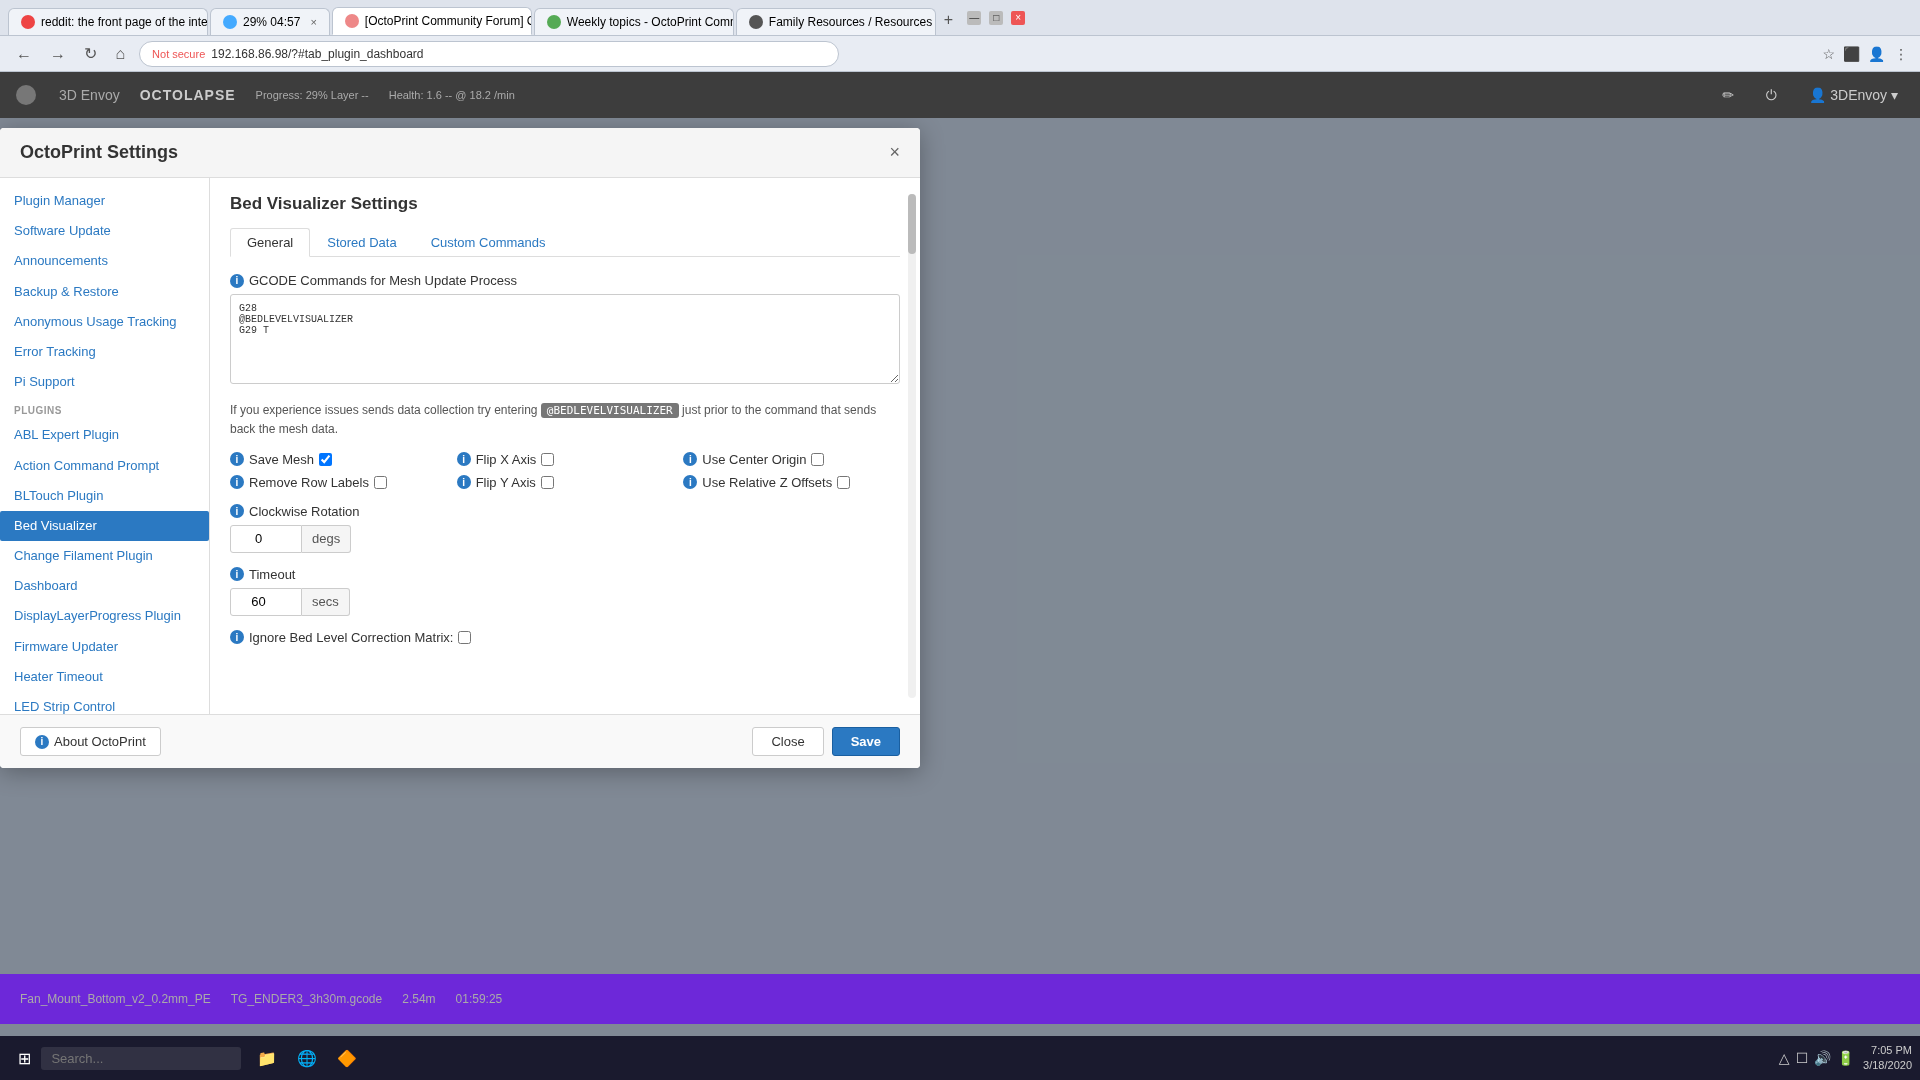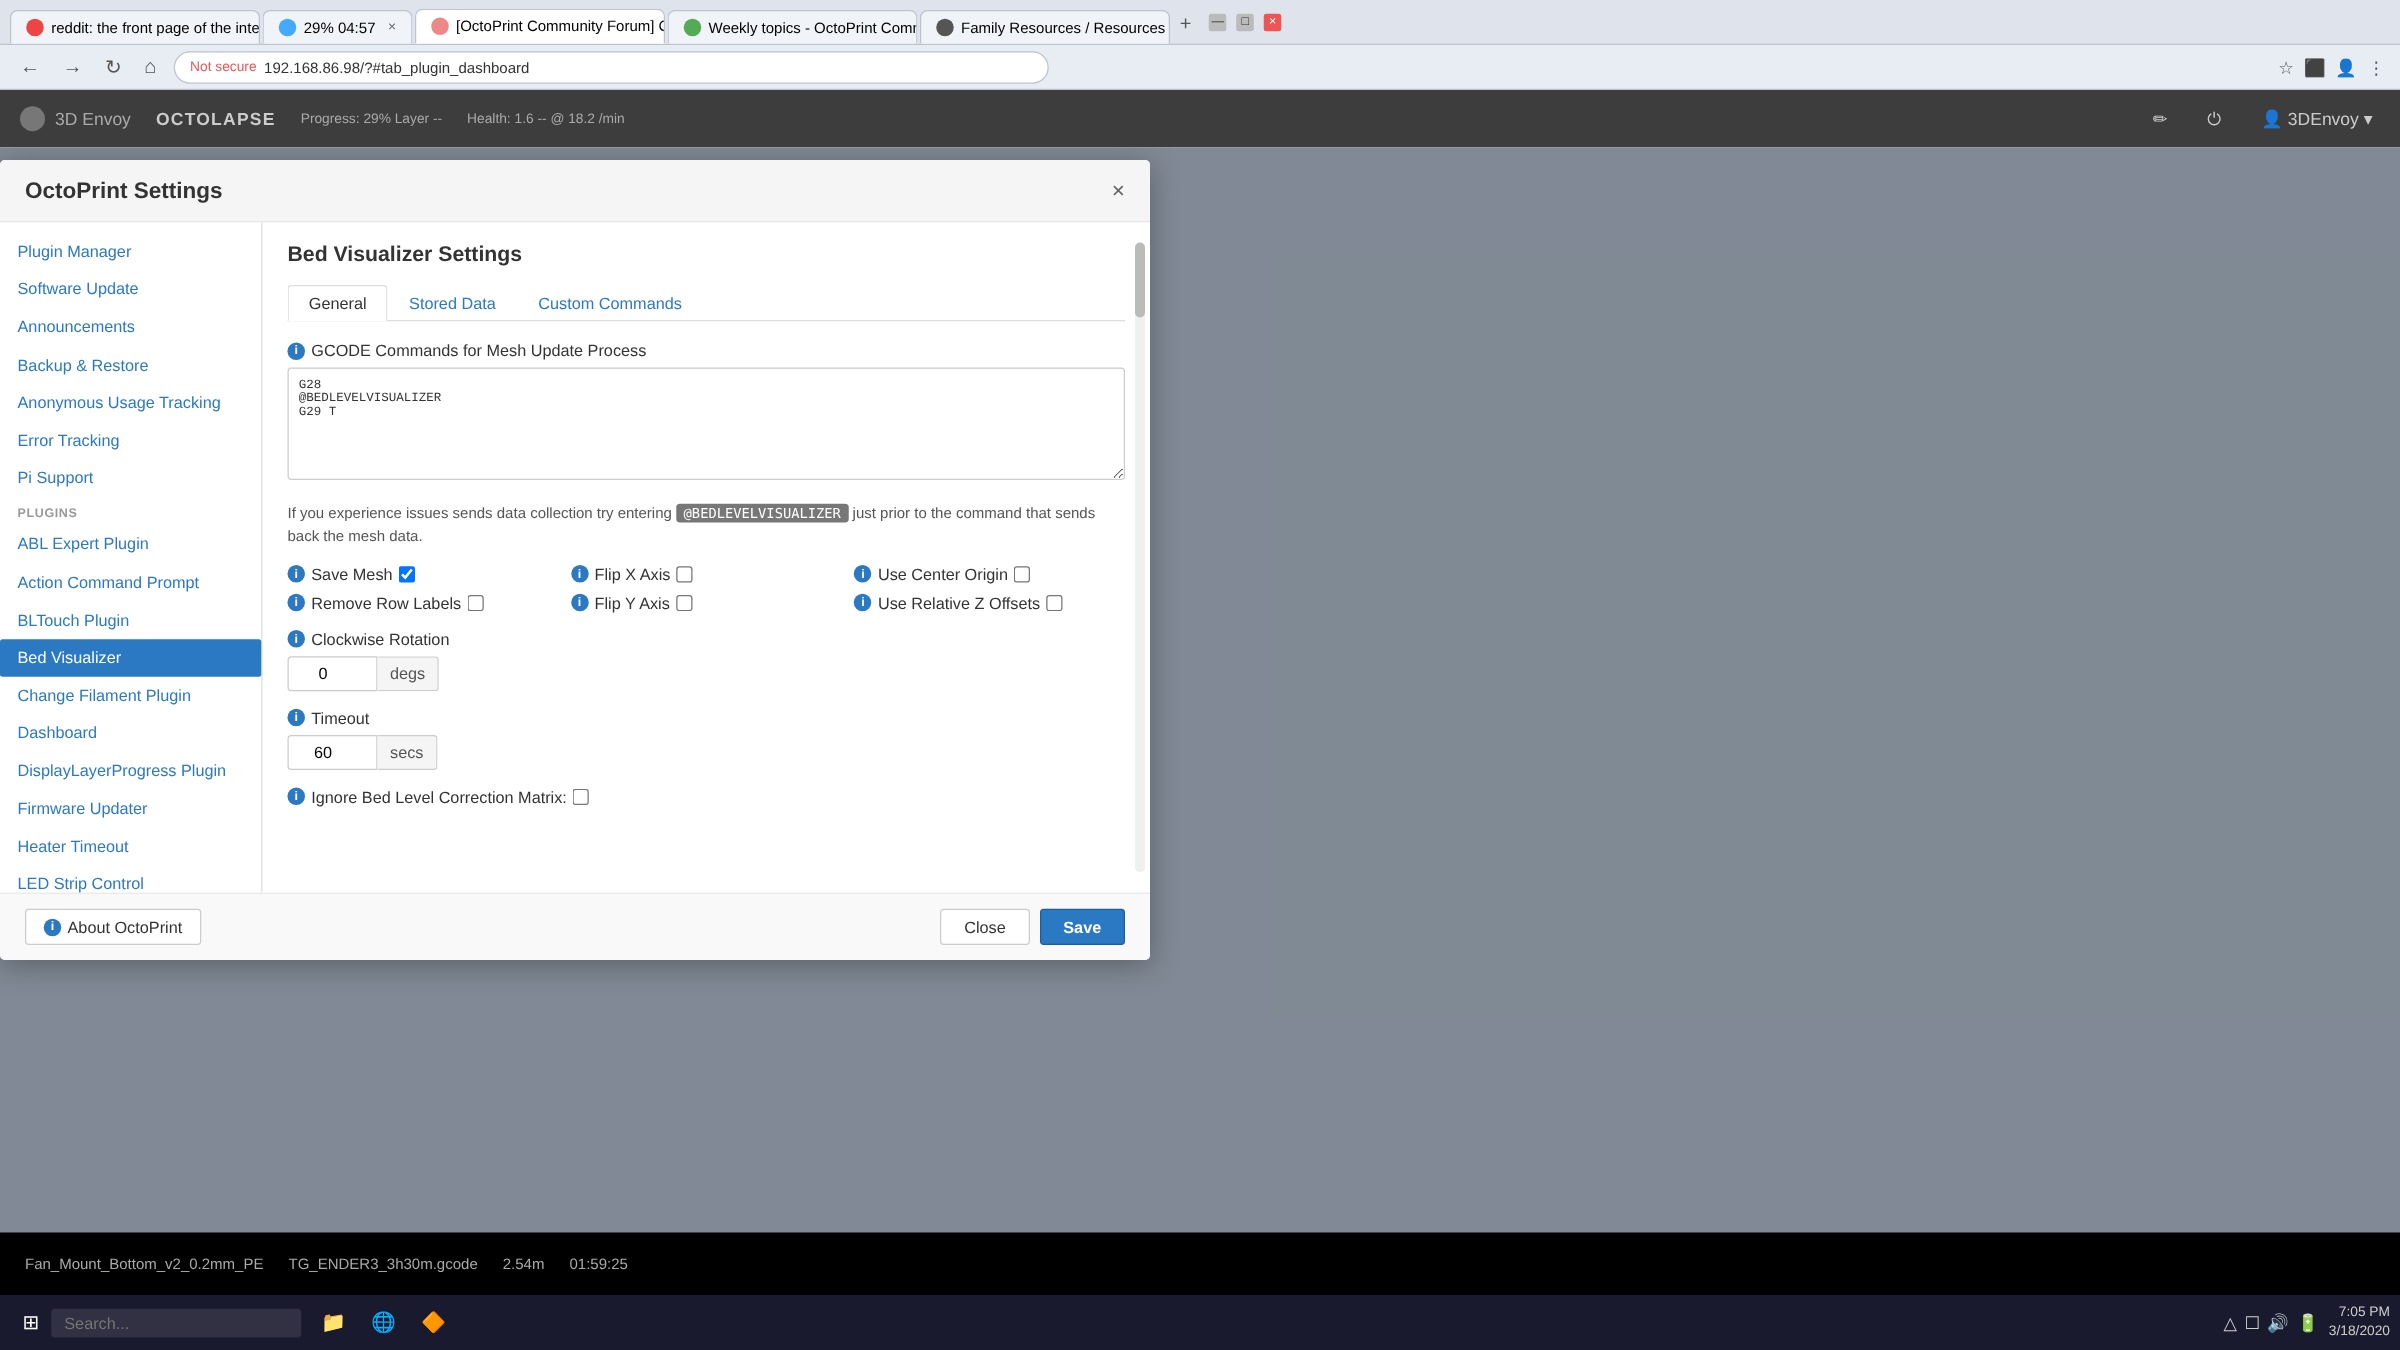--- a/index.html
+++ b/index.html
@@ -81,21 +81,21 @@
     .octoprint-nav {
       background: #3d3d3d;
       height: 46px;
       display: flex;
       align-items: center;
       padding: 0 16px;
       gap: 20px;
       color: #ccc;
       font-size: 13px;
     }
-    .nav-brand { display: flex; align-items: center; gap: 8px; color: #aaa; font-size: 14px; }
+    .nav-brand { display: flex; align-items: center; gap: 23px; color: #aaa; font-size: 14px; }
     .nav-brand-icon { width: 20px; height: 20px; background: #777; border-radius: 50%; }
     .nav-plugin-label { color: #ccc; font-size: 14px; font-weight: bold; letter-spacing: 1px; }
     .nav-status { color: #aaa; font-size: 11px; }
     .nav-spacer { flex: 1; }
     .nav-icon-btn { background: none; border: none; color: #ccc; cursor: pointer; font-size: 14px; padding: 6px; }
 
     
     .modal-overlay {
       position: absolute;
       top: 0; left: 0; right: 0; bottom: 0;
@@ -380,30 +380,30 @@
     }
 
     .bottom-area {
       flex: 1;
       background: #b8c5d6;
       position: relative;
       overflow: hidden;
     }
 
     .octo-bottom-bar {
-      background: #000000;
+      background: #6d28d9;
       height: 50px;
       display: flex;
       align-items: center;
       padding: 0 20px;
       gap: 20px;
       color: #aaa;
       font-size: 12px;
       position: absolute;
-      bottom: 44px;
+      bottom: 56px;
       left: 0;
       right: 0;
     }
   </style>
 </head>
 <body>
 
 <div class="page-wrapper">
 
   <div class="browser-title-bar">

